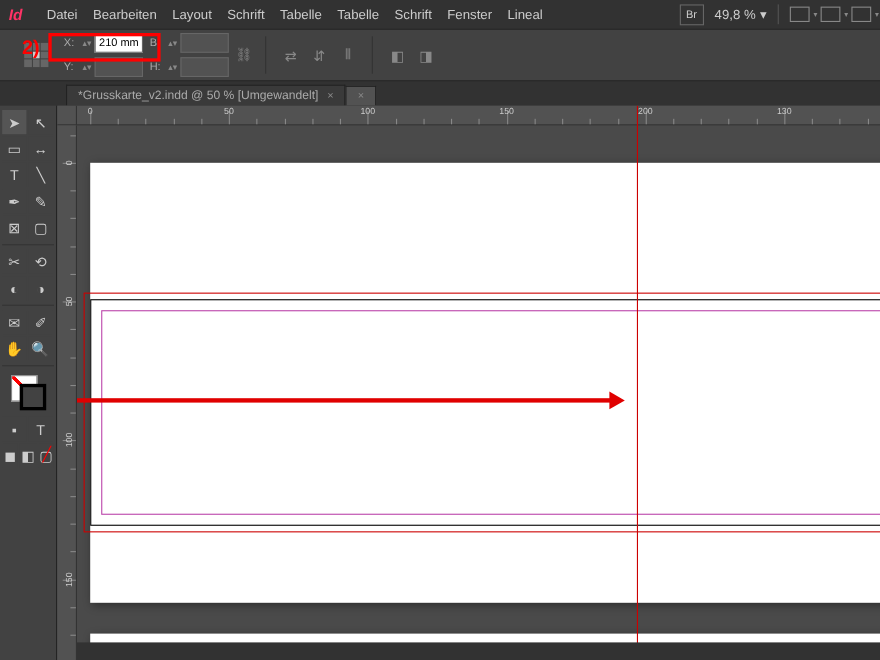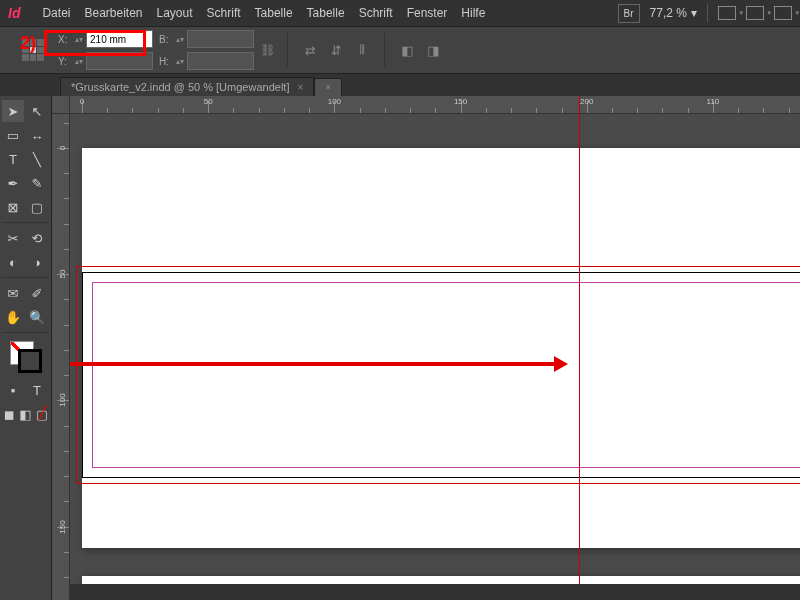--- a/index.html
+++ b/index.html
@@ -9,21 +9,21 @@
 .menu-item { color: #ccc; cursor: pointer; }
 .menu-right { margin-left: auto; display: flex; align-items: center; gap: 10px; }
 .br-badge { border: 1px solid #666; padding: 3px 5px; font-size: 10px; }
 .zoom { display: flex; align-items: center; gap: 4px; font-size: 12px; }
 .ctrl-icon { width: 18px; height: 14px; border: 1px solid #888; position: relative; }
 .ctrl-icon::after { content: '▾'; font-size: 7px; position: absolute; right: -8px; top: 2px; color: #888; }
 .controlbar { height: 48px; background: #424242; border-top: 1px solid #222; border-bottom: 1px solid #222; display: flex; align-items: center; padding-left: 46px; gap: 6px; font-size: 10px; position: relative; }
 .coord-group { display: flex; flex-direction: column; gap: 4px; }
 .coord-row { display: flex; align-items: center; gap: 3px; }
 .coord-label { color: #aaa; width: 14px; }
-.coord-input { width: 67px; height: 18px; background: #525252; border: 1px solid #666; color: #fff; font-size: 10px; padding: 0 3px; }
+.coord-input { width: 44px; height: 18px; background: #525252; border: 1px solid #666; color: #fff; font-size: 10px; padding: 0 3px; }
 .highlight-box { position: absolute; border: 3px solid #ff0000; left: 44px; top: 3px; width: 102px; height: 26px; pointer-events: none; }
 .red-num { position: absolute; left: 20px; top: 6px; color: #ff0000; font-weight: bold; font-size: 18px; }
 .ref-point { width: 22px; height: 22px; display: grid; grid-template: repeat(3,1fr)/repeat(3,1fr); gap: 1px; margin-right: 4px; }
 .ref-point span { background: #666; }
 .ctrl-sep { width: 1px; height: 34px; background: #333; margin: 0 6px; }
 .ctrl-iconbtn { width: 20px; height: 18px; display: flex; align-items: center; justify-content: center; color: #888; font-size: 13px; }
 .tabbar { height: 22px; background: #323232; display: flex; align-items: flex-end; padding-left: 60px; gap: 0; font-size: 11px; }
 .tab { padding: 3px 10px; background: #3a3a3a; color: #aaa; display: flex; align-items: center; gap: 8px; border: 1px solid #222; border-bottom: none; }
 .tab.active { background: #525252; color: #ddd; }
 .tab-close { font-size: 10px; color: #888; cursor: pointer; }
@@ -67,24 +67,24 @@
 <div class="menubar">
   <span class="app-logo">Id</span>
   <span class="menu-item">Datei</span>
   <span class="menu-item">Bearbeiten</span>
   <span class="menu-item">Layout</span>
   <span class="menu-item">Schrift</span>
   <span class="menu-item">Tabelle</span>
   <span class="menu-item">Tabelle</span>
   <span class="menu-item">Schrift</span>
   <span class="menu-item">Fenster</span>
-  <span class="menu-item">Hilfe</span>
+  <span class="menu-item">Lineal</span>
   <div class="menu-right">
     <span class="br-badge">Br</span>
-    <span class="zoom"><span>77,2 %</span> ▾</span>
+    <span class="zoom"><span>49,8 %</span> ▾</span>
     <div style="width:1px;height:18px;background:#555"></div>
     <div class="ctrl-icon"></div>
     <div class="ctrl-icon"></div>
     <div class="ctrl-icon"></div>
   </div>
 </div>
 
 <div class="controlbar">
   <span class="red-num">2)</span>
   <div class="highlight-box"></div>
@@ -228,21 +228,21 @@
           <div class="ruler-tick-h minor" style="left: 441.048px;"></div>
           <div class="ruler-tick-h minor" style="left: 466.286px;"></div>
           <div class="ruler-tick-h minor" style="left: 491.524px;"></div>
           <div class="ruler-tick-h major" style="left: 516.762px;"></div>
           <div class="ruler-label-h" style="left: 516.762px;">200</div>
           <div class="ruler-tick-h minor" style="left: 542px;"></div>
           <div class="ruler-tick-h minor" style="left: 567.238px;"></div>
           <div class="ruler-tick-h minor" style="left: 592.476px;"></div>
           <div class="ruler-tick-h minor" style="left: 617.714px;"></div>
           <div class="ruler-tick-h major" style="left: 642.952px;"></div>
-          <div class="ruler-label-h" style="left: 642.952px;">110</div>
+          <div class="ruler-label-h" style="left: 642.952px;">130</div>
           <div class="ruler-tick-h minor" style="left: 668.19px;"></div>
           <div class="ruler-tick-h minor" style="left: 693.429px;"></div>
           <div class="ruler-tick-h minor" style="left: 718.667px;"></div>
         </div>
     </div>
     <div class="ruler-v">
       <div id="ruler-v-ticks">
           <div class="ruler-tick-v minor" style="top: 8.7619px;"></div>
           <div class="ruler-tick-v major" style="top: 34px;"></div>
           <div class="ruler-label-v" style="top: 34px;">0</div>

